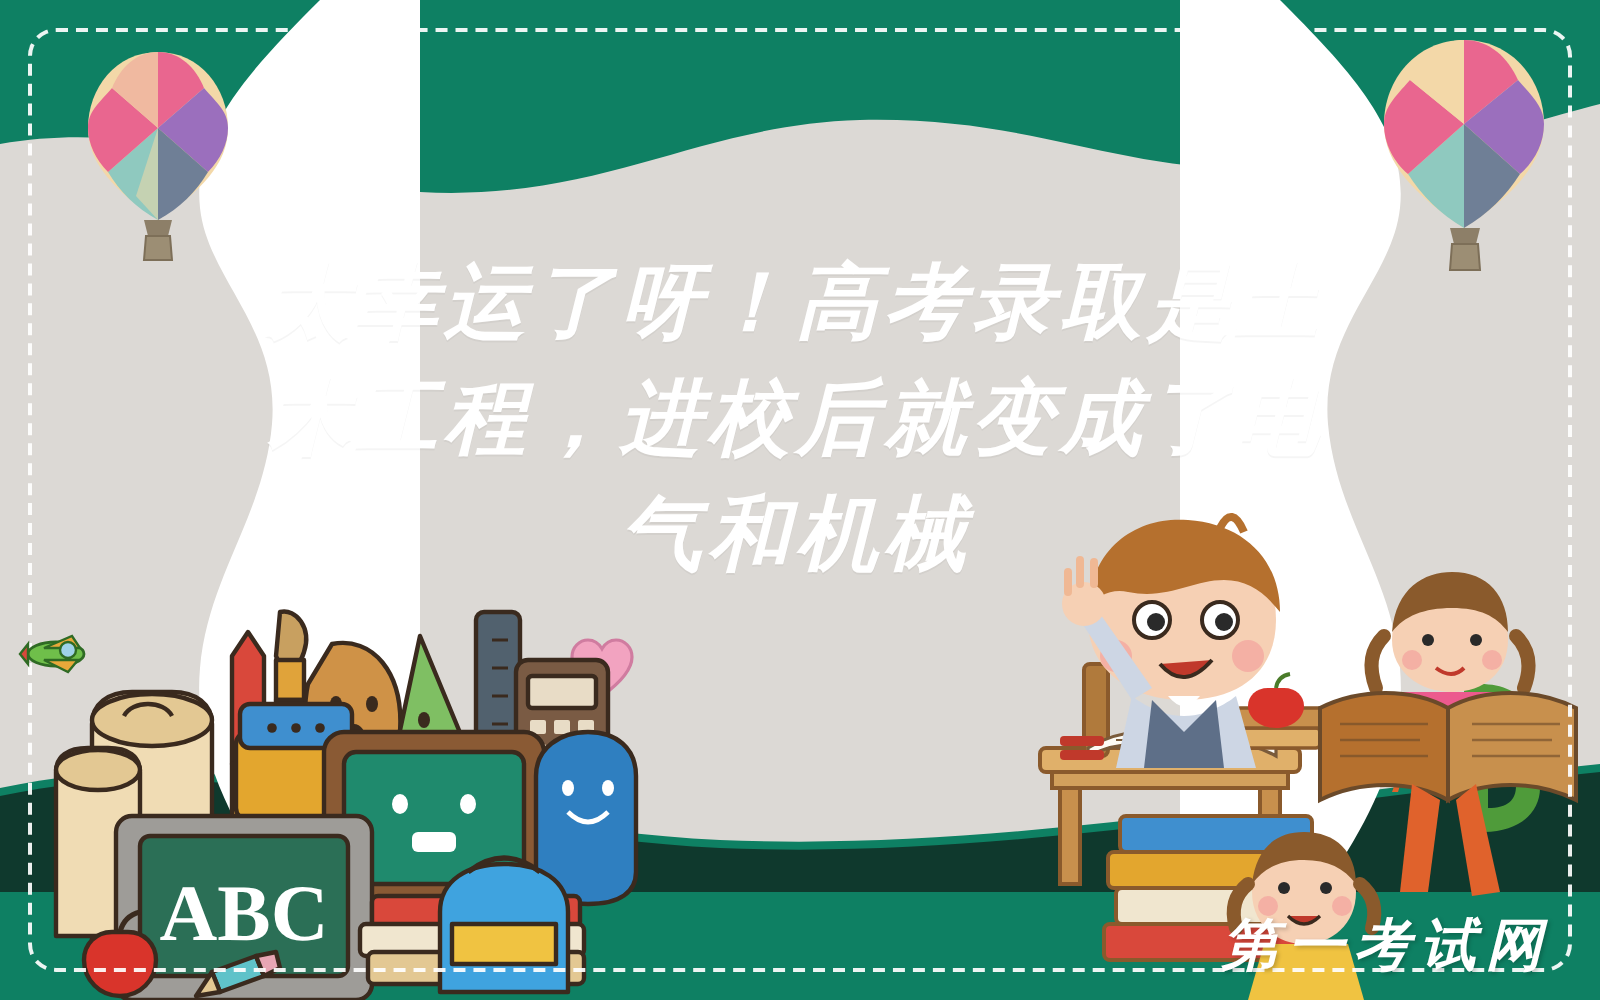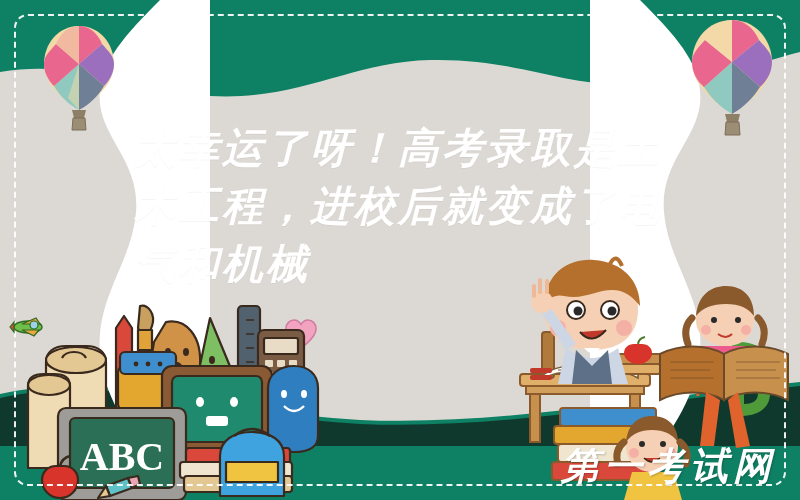--- a/index.html
+++ b/index.html
@@ -34,44 +34,45 @@
     position:absolute;
     left:0;top:0;
     width:800px;height:500px;
     z-index:1;
   }
   .panel svg{display:block;}
 
   
   .headline{
     position:absolute;
-    left:134px;top:122px;
+    left:118px;top:122px;
     width:560px;
     z-index:5;
     color:#ffffff;
-    font-family:Liberation Mono, monospace;
+    font-family:Liberation Sans, sans-serif;
     font-size:41px;
     line-height:58px;
     font-weight:700;
     font-style:italic;
     letter-spacing:3px;
     text-shadow:0 1px 0 rgba(0,0,0,.04);
     white-space:normal;
+    text-align:center;
   }
 
   
   .watermark{
     position:absolute;
     right:24px;bottom:8px;
     z-index:7;
     color:#ffffff;
     font-family:"Liberation Serif",serif;
     font-style:italic;
     font-weight:700;
-    font-size:38px;
+    font-size:28px;
     letter-spacing:5px;
     text-shadow:1px 1px 2px rgba(0,0,0,.22);
   }
 
   
   .art{position:absolute;z-index:4;}
   .art svg{display:block;overflow:visible;}
 
   .balloon-left{left:36px;top:22px;}
   .balloon-right{right:20px;top:16px;}

